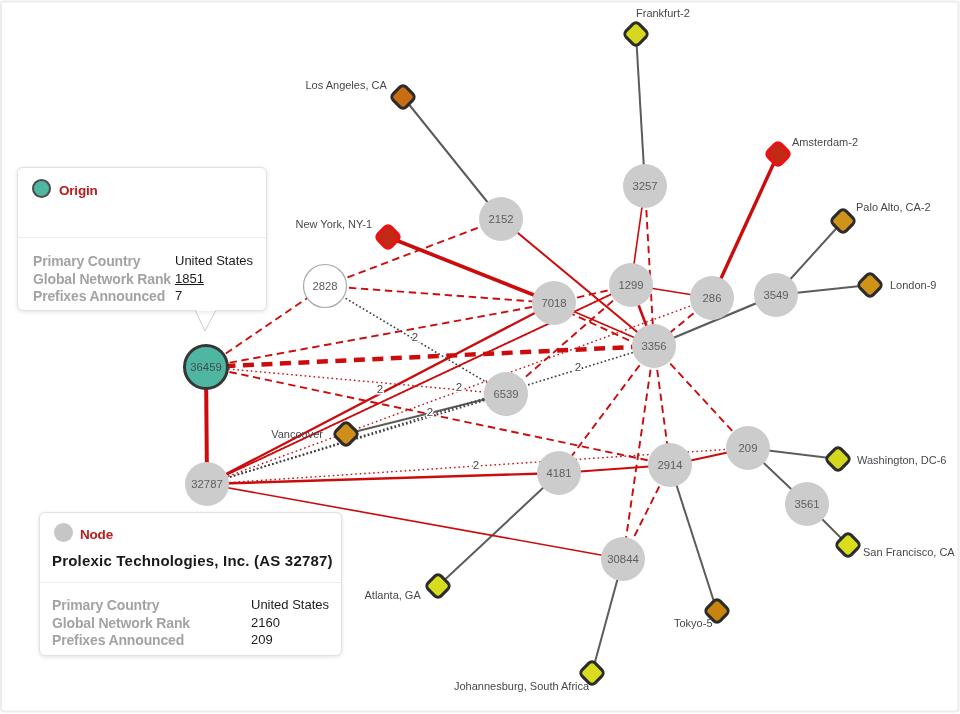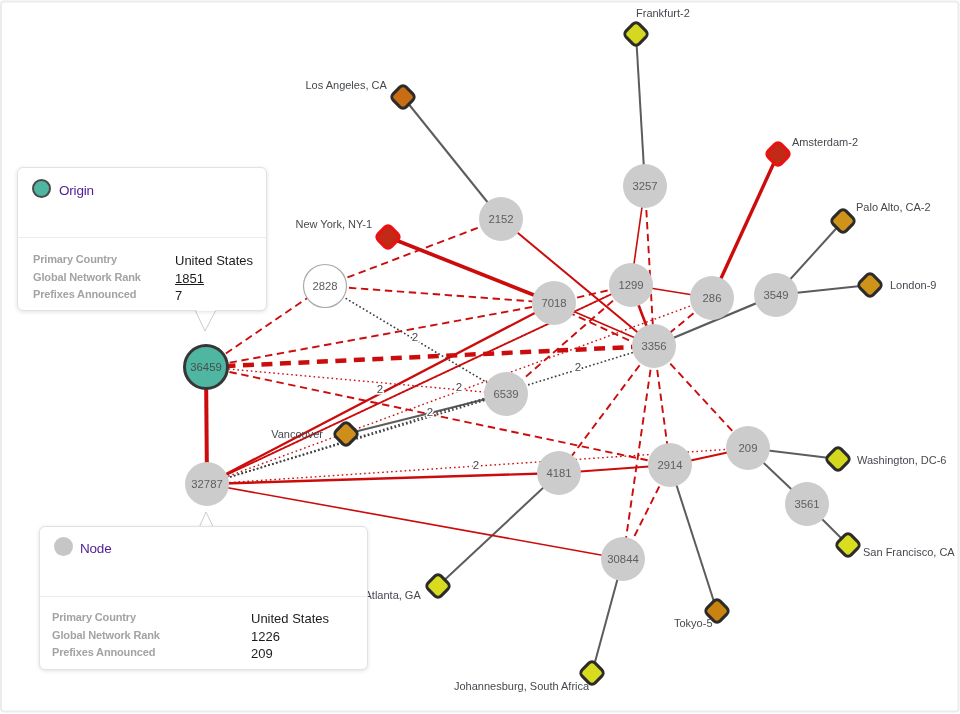--- a/index.html
+++ b/index.html
@@ -1,24 +1,24 @@
 <!DOCTYPE html>
 <html><head>
 <meta charset="utf-8">
 <style>
 html,body{margin:0;padding:0;background:#fff;}
 #wrap{position:relative;width:960px;height:714px;font-family:"Liberation Sans",sans-serif;}
 .tip{position:absolute;background:#fff;border:1px solid #e2e2e2;border-radius:6px;
 box-shadow:0 1px 4px rgba(0,0,0,0.12);box-sizing:border-box;}
 .tip *{position:absolute;white-space:nowrap;}
 .tipdot{width:19px;height:19px;border-radius:50%;box-sizing:border-box;}
-.tipkind{font-size:13.5px;font-weight:normal;color:#4c1d95;letter-spacing:-0.2px;}
+.tipkind{font-size:13.5px;font-weight:bold;color:#b91c1c;letter-spacing:-0.2px;}
 .tiptitle{font-size:15px;font-weight:bold;color:#1a1a1a;letter-spacing:0.2px;}
 .tipdiv{height:1px;background:#ececec;left:0;right:0;}
-.k{font-size:11px;font-weight:bold;color:#a3a3a3;letter-spacing:-0.15px;}
+.k{font-size:14px;font-weight:bold;color:#a3a3a3;letter-spacing:-0.15px;}
 .v{font-size:13px;color:#1c1c1c;}
 </style>
 </head>
 <body>
 <div id="wrap">
 <svg width="960" height="714" viewBox="0 0 960 714" style="position:absolute;left:0;top:0">
 <rect x="1" y="1.5" width="957.5" height="710" fill="none" stroke="#ececec" stroke-width="2" rx="3"></rect>
 <g id="edges" fill="none">
 
 <g stroke="#5c5c5c" stroke-width="2">
@@ -172,26 +172,27 @@
   <span class="tipkind" style="left:41px;top:15px;">Origin</span>
   <span class="tipdiv" style="top:69px;"></span>
   <span class="k" style="left:15px;top:85px;">Primary Country</span>
       <span class="v" style="left:157px;top:85px;">United States</span>
   <span class="k" style="left:15px;top:102.5px;">Global Network Rank</span>
       <span class="v" style="left:157px;top:102.5px;text-decoration:underline;">1851</span>
   <span class="k" style="left:15px;top:120px;">Prefixes Announced</span>
       <span class="v" style="left:157px;top:120px;">7</span>
 </div>
 
-<div class="tip" style="left:39px;top:526px;width:329px;height:144px;">
+<div class="tip" style="left:39px;top:512px;width:303px;height:144px;">
   <span class="tipdot" style="background:#c6c6c6;left:14px;top:10px;"></span>
   <span class="tipkind" style="left:40px;top:14px;">Node</span>
+  <span class="tiptitle" style="left:12px;top:39px;">Prolexic Technologies, Inc. (AS 32787)</span>
   <span class="tipdiv" style="top:69px;"></span>
   <span class="k" style="left:12px;top:84px;">Primary Country</span>
       <span class="v" style="left:211px;top:84px;">United States</span>
   <span class="k" style="left:12px;top:101.5px;">Global Network Rank</span>
-      <span class="v" style="left:211px;top:101.5px;">1226</span>
+      <span class="v" style="left:211px;top:101.5px;">2160</span>
   <span class="k" style="left:12px;top:119px;">Prefixes Announced</span>
       <span class="v" style="left:211px;top:119px;">209</span>
 </div>
 </div>
 <div style="position:absolute;left:196.5px;top:309.6px;width:18px;height:1.6px;background:#fff;"></div>
 <div style="position:absolute;left:196px;top:538.2px;width:21px;height:1.6px;background:#fff;"></div>
 
 </body></html>

